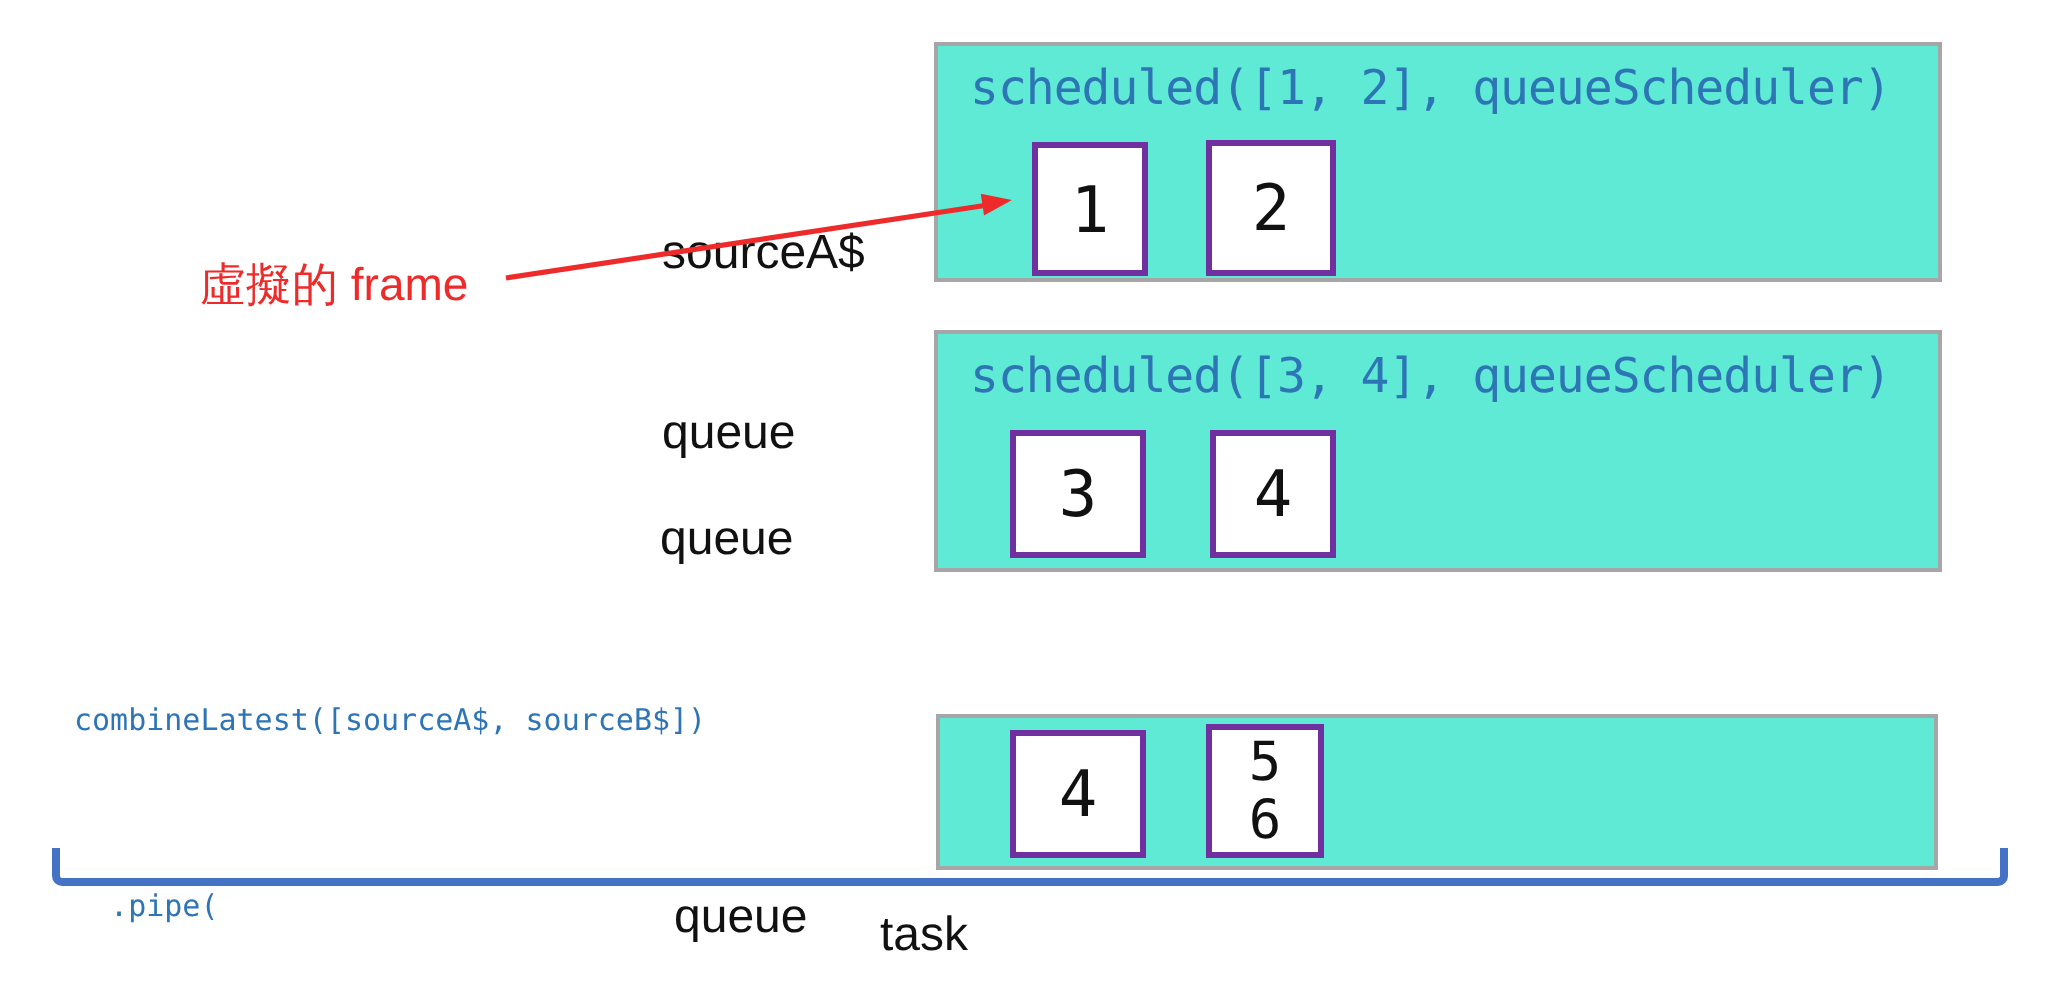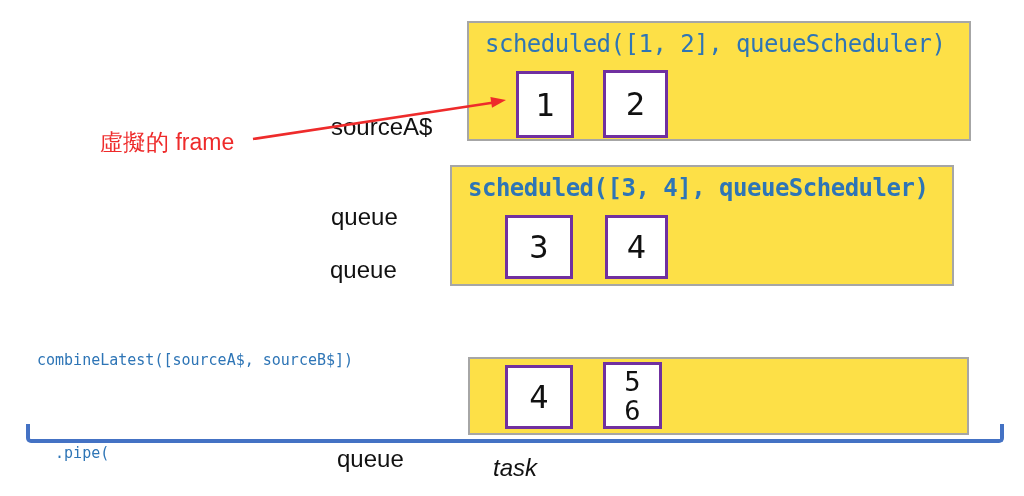--- a/index.html
+++ b/index.html
@@ -9,21 +9,21 @@
     font-family:"Liberation Sans", sans-serif;
     position:relative; overflow:hidden;
     color:#111;
   }
   .canvas { position:absolute; left:0; top:0; width:1024px; height:496px; }
 
   
   .qbox {
     position:absolute;
     border:2px solid var(--frame-gray,#a6a6a6);
-    background:#fde047;
+    background:#5eead4;
   }
   .qheader {
     position:absolute; left:16px; top:7px;
     font-family:"DejaVu Sans Mono", monospace;
     font-size:24px; letter-spacing:-0.5px;
     color:var(--code-blue,#2e75b6);
     white-space:pre;
   }
 
   
@@ -73,39 +73,39 @@
     position:absolute; left:26px; top:424px;
     width:978px; height:19px;
     border-left:4px solid var(--bracket-blue,#4472c4);
     border-right:4px solid var(--bracket-blue,#4472c4);
     border-bottom:4px solid var(--bracket-blue,#4472c4);
     border-radius:0 0 5px 5px;
     box-sizing:border-box;
   }
   .task-label {
     position:absolute; left:440px; top:454px; width:150px;
-    text-align:center; font-size:24px; color:#111;font-style:italic;
+    font-size:24px; color:#111;
   }
 </style>
 </head>
 <body>
 
 <div class="canvas">
 
   <div class="qbox" style="left:467px; top:21px; width:500px; height:116px;">
     <div class="qheader">scheduled([1, 2], queueScheduler)</div>
   </div>
   <div class="cell" style="left:516px; top:71px; width:52px; height:61px;">
     <span>1</span>
   </div>
   <div class="cell" style="left:603px; top:70px; width:59px; height:62px;">
     <span>2</span>
   </div>
 
-  <div class="qbox" style="left:450px; top:165px; width:500px; height:117px;font-weight:bold;">
+  <div class="qbox" style="left:467px; top:165px; width:500px; height:117px;">
     <div class="qheader">scheduled([3, 4], queueScheduler)</div>
   </div>
   <div class="cell" style="left:505px; top:215px; width:62px; height:58px;">
     <span>3</span>
   </div>
   <div class="cell" style="left:605px; top:215px; width:57px; height:58px;">
     <span>4</span>
   </div>
 
   <div class="qbox" style="left:468px; top:357px; width:497px; height:74px;"></div>

